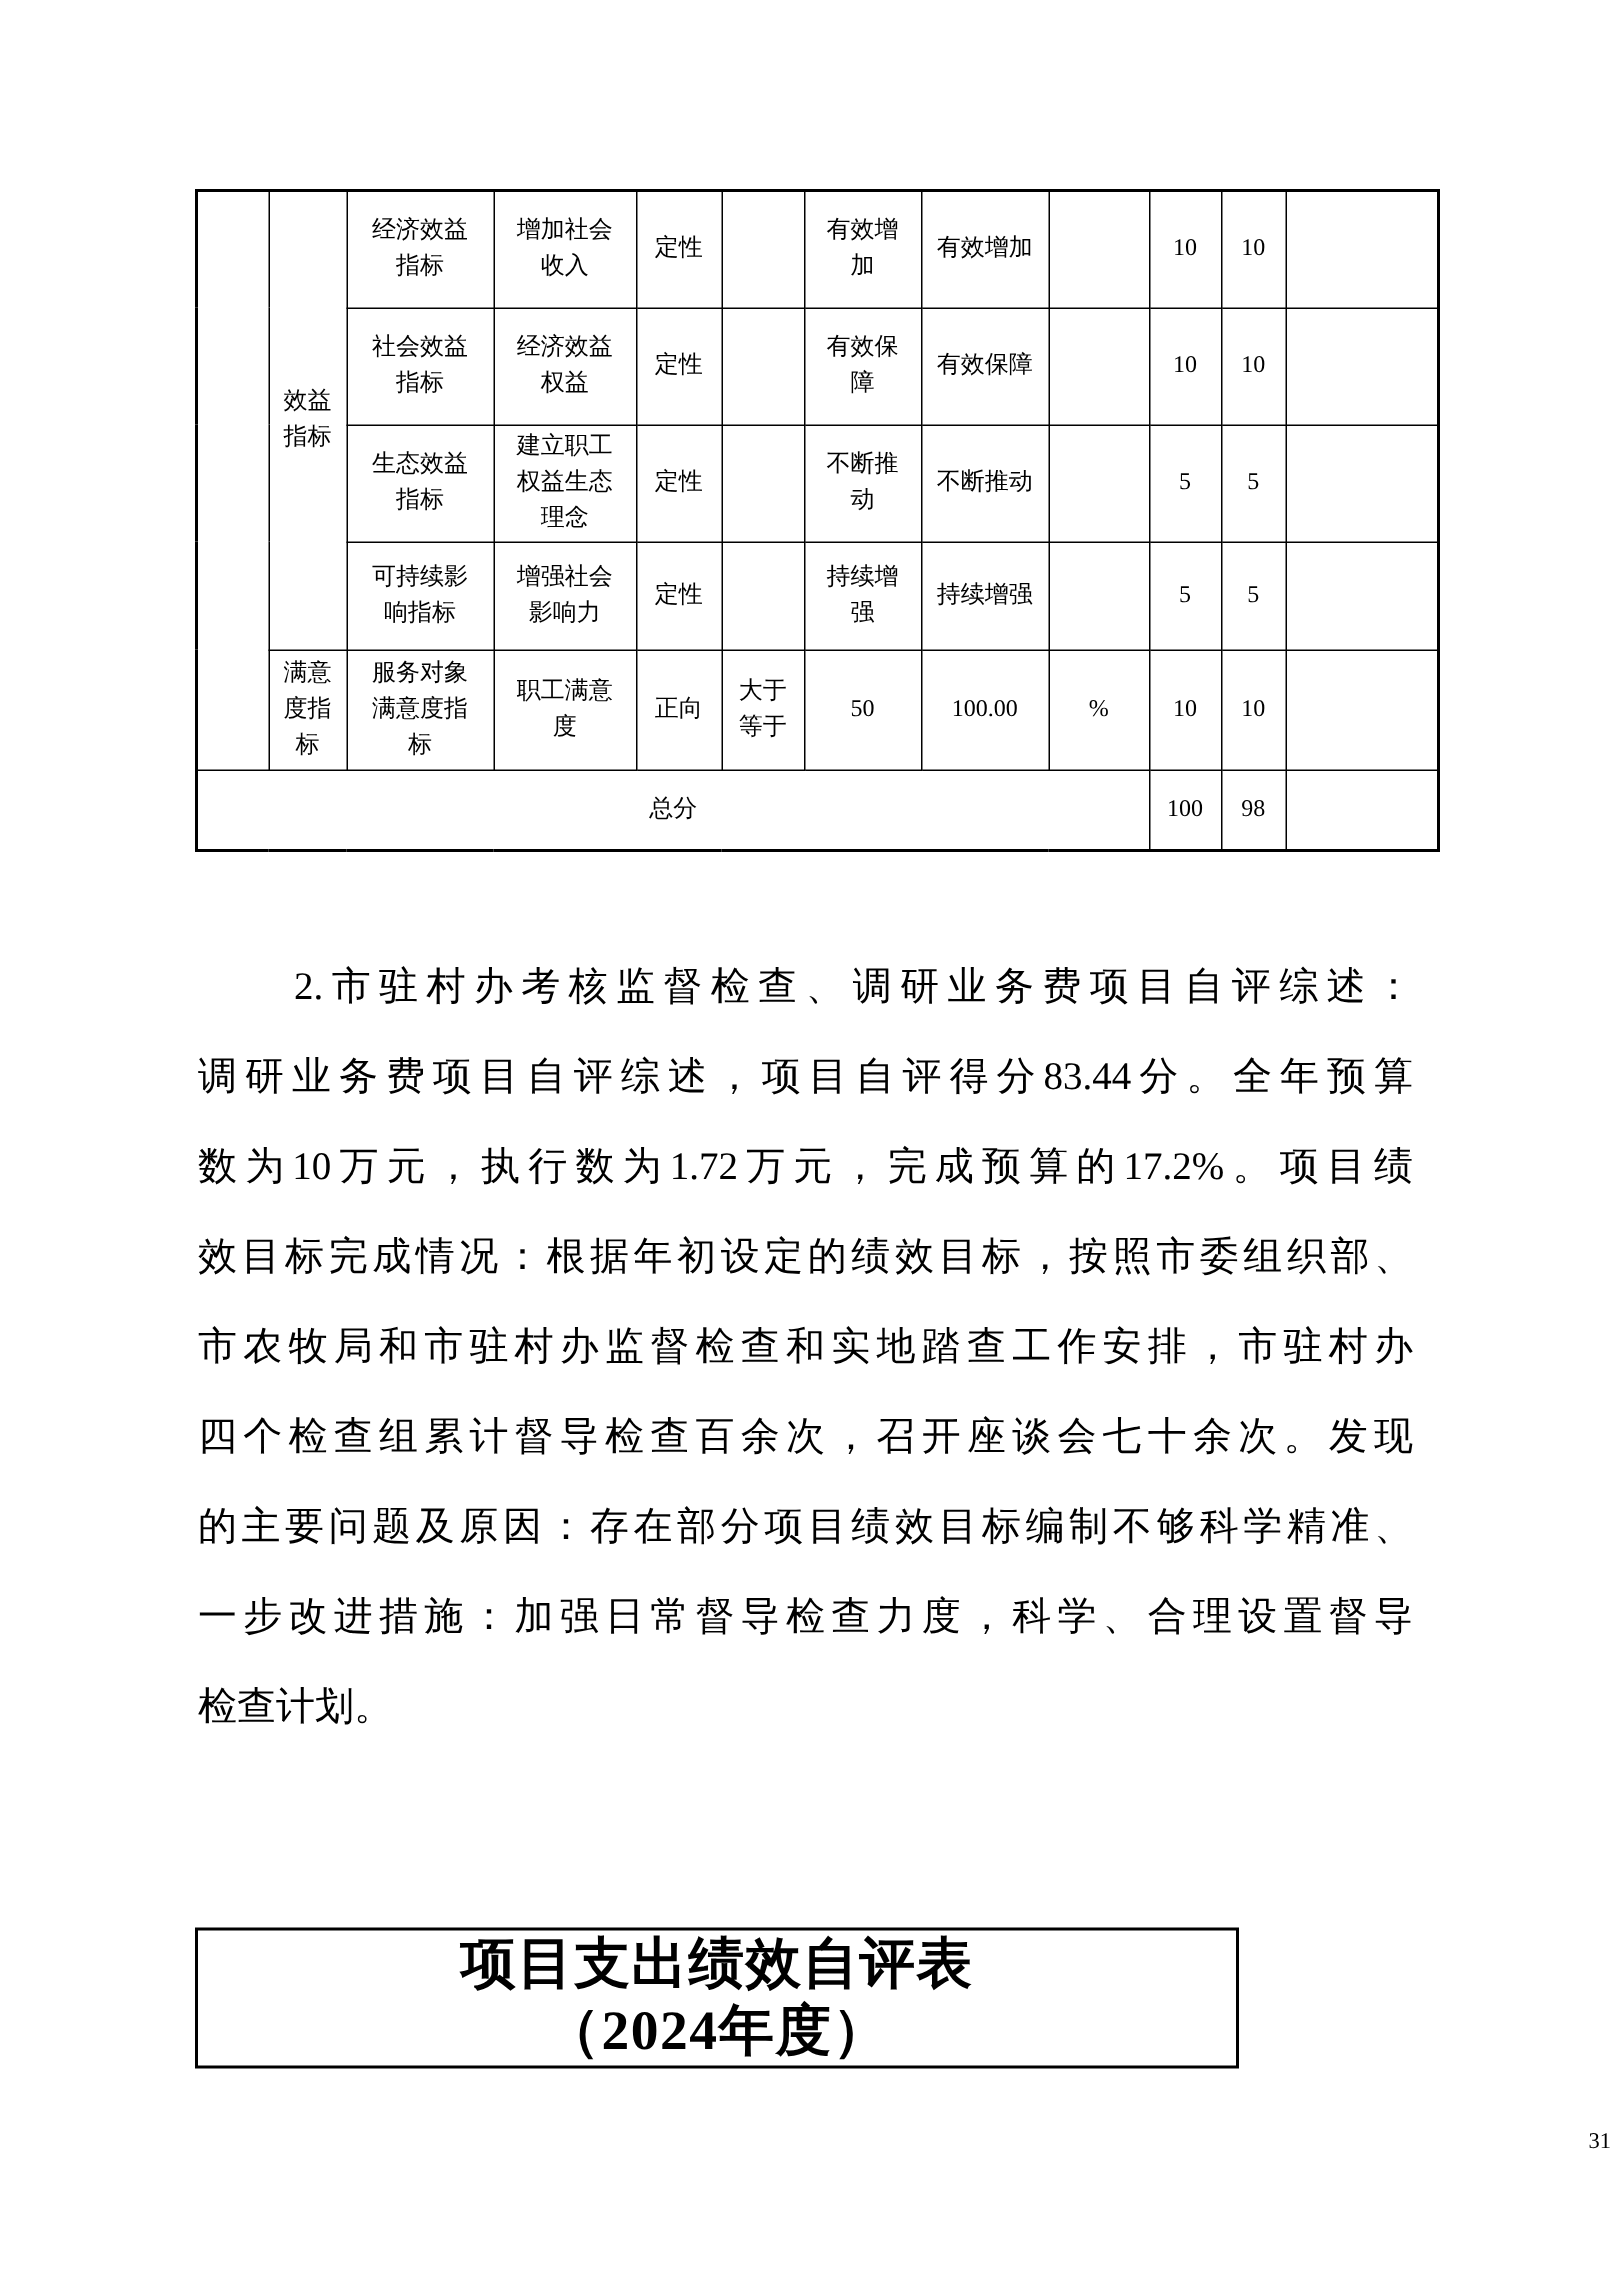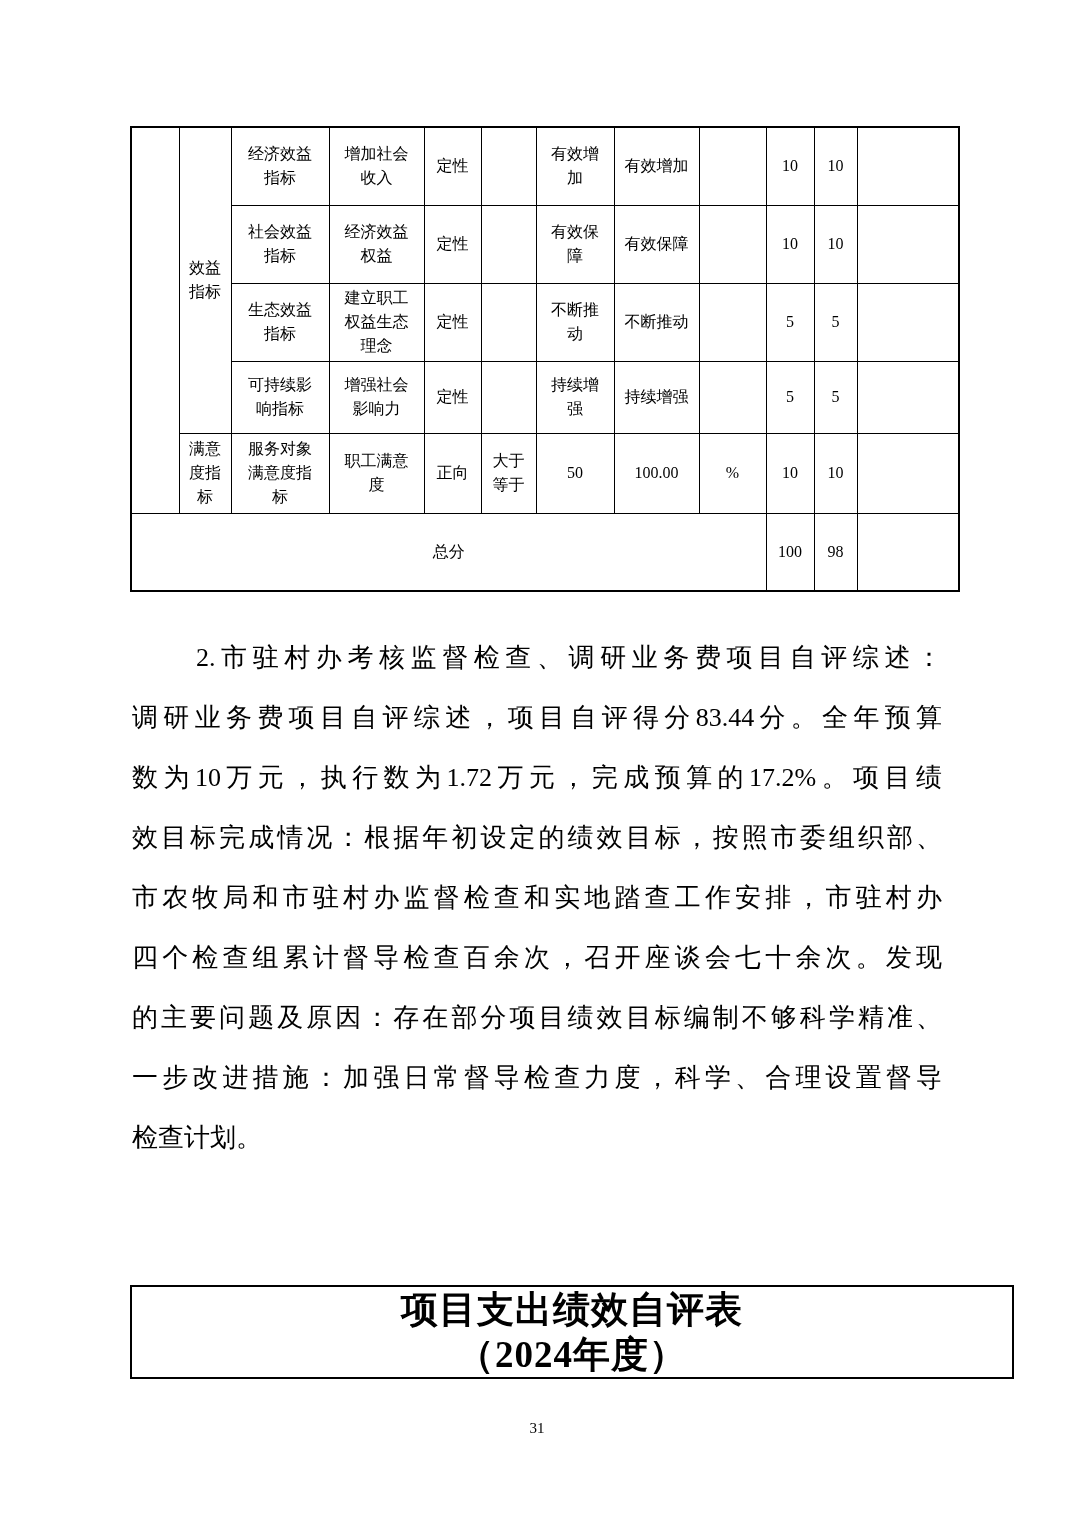--- a/index.html
+++ b/index.html
@@ -30,21 +30,21 @@
     line-height:24px;
     white-space:pre-line;
     padding:0;
     overflow:hidden;
   }
   tr.r1{height:78px;}
   tr.r2{height:78px;}
   tr.r3{height:78px;}
   tr.r4{height:72px;}
   tr.r5{height:80px;}
-  tr.r6{height:78px;}
+  tr.r6{height:54px;}
   
   .para{
     position:absolute;
     left:132px;
     top:628px;
     width:810px;
     font-size:26px;
   }
   .ln{
     height:60px;
@@ -54,21 +54,21 @@
     white-space:nowrap;
     overflow:hidden;
   }
   .ln.first{text-indent:64px;}
   .ln.last{text-align-last:left;}
   
   .title-box{
     position:absolute;
     left:130px;
     top:1285px;
-    width:884px;
+    width:696px;
     height:94px;
     border:2px solid #000;
     box-sizing:border-box;
     display:flex;
     flex-direction:column;
     justify-content:center;
     align-items:center;
     text-align:right;
   }
   .title-line{
@@ -76,21 +76,21 @@
     font-weight:bold;
     line-height:45px;
     letter-spacing:1px;
   }
   
   .pageno{
     position:absolute;
     top:1420px;
     left:0;
     width:100%;
-    text-align:center;
+    text-align:right;
     font-size:15px;
   }
 </style>
 </head>
 <body>
 
 <div class="page">
 
   <table class="tbl">
     <colgroup>

